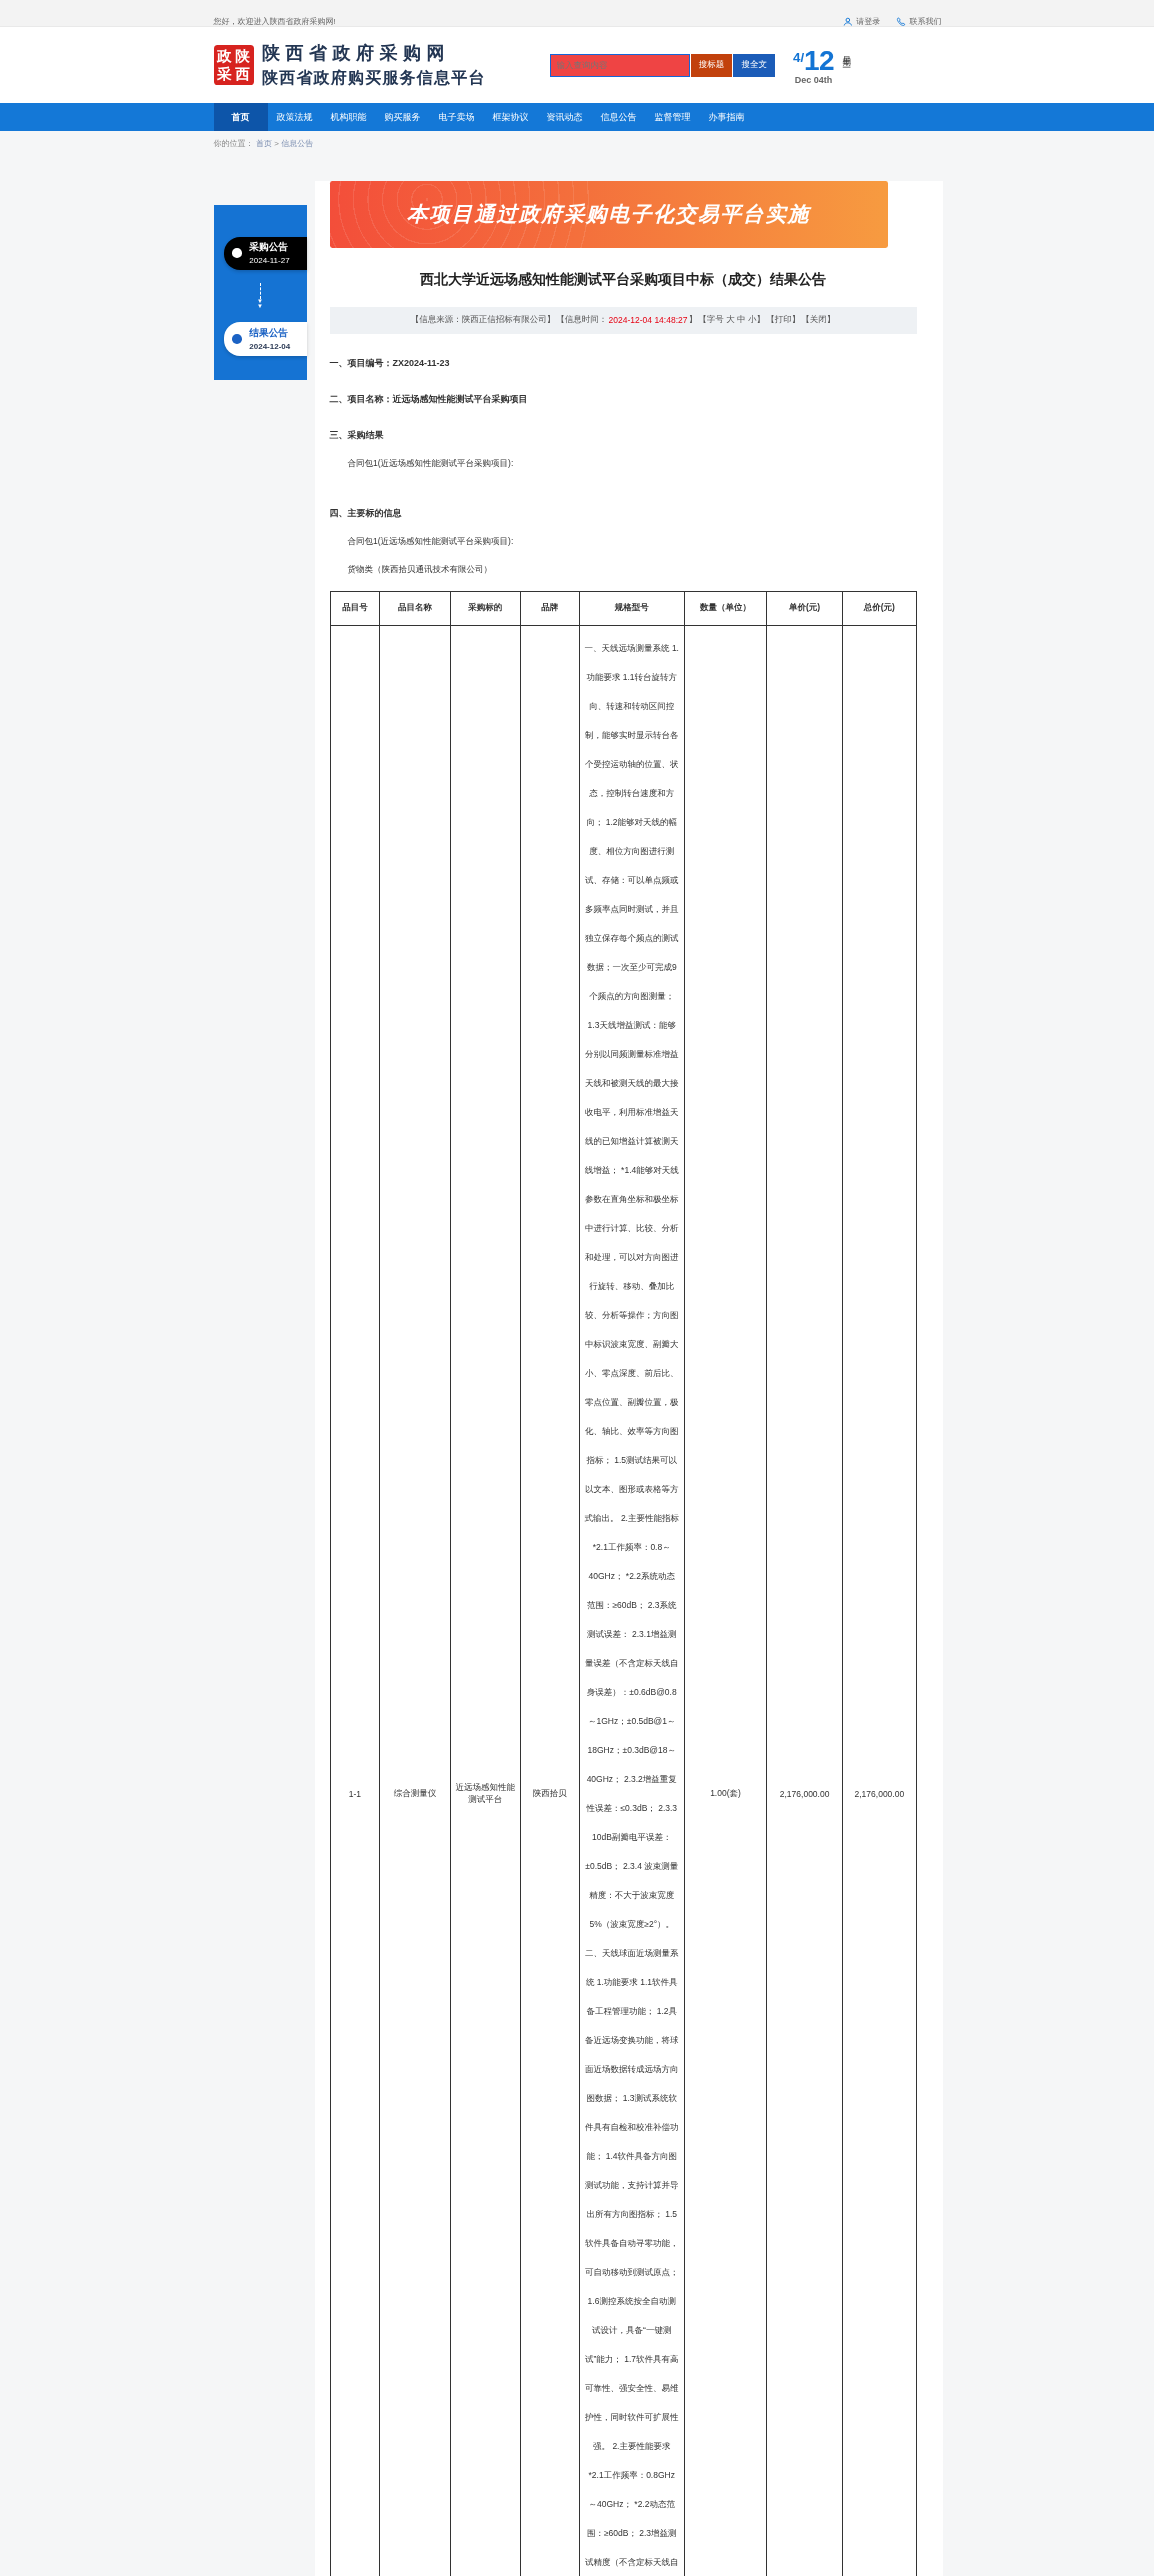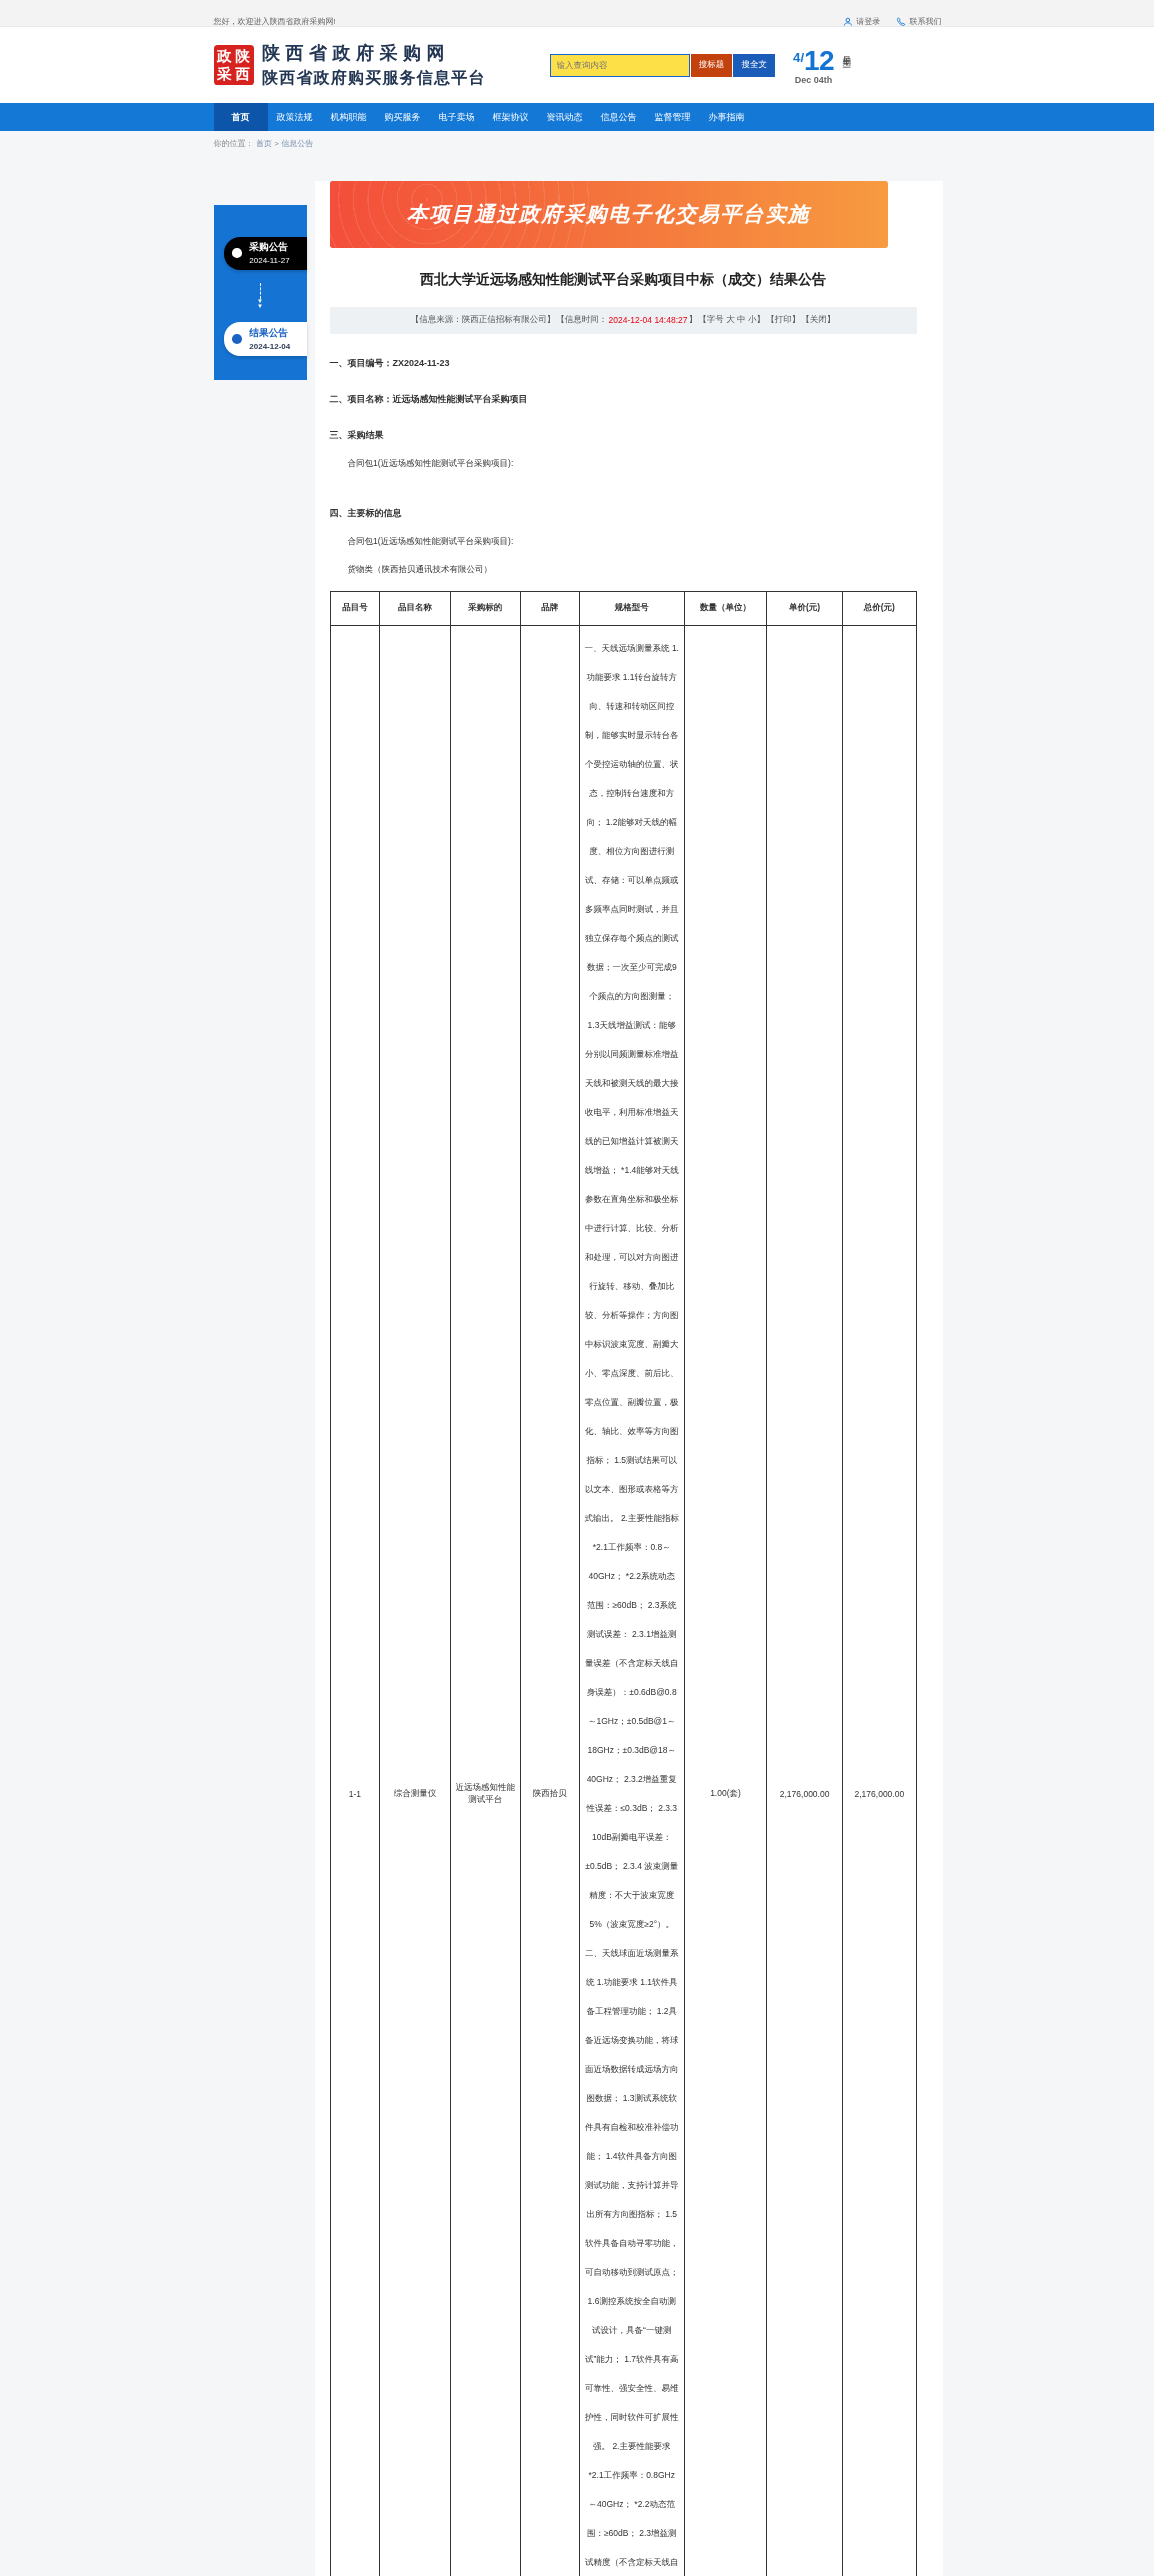--- a/index.html
+++ b/index.html
@@ -25,21 +25,21 @@
     width:40px; height:40px; background:#d7231f; border-radius:3.6px;
     display:grid; grid-template-columns:1fr 1fr; place-items:center;
     color:#fff; font-weight:bold; font-size:14.6px; padding:2.4px; gap:1.2px; line-height:1;
   }
   .logo-titles { margin-left:8.5px; }
   .site-name { font-size:18px; font-weight:bold; color:#233653; letter-spacing:5.5px; }
   .site-sub { font-size:16px; font-weight:bold; color:#233653; margin-top:3.6px; letter-spacing:1.2px; }
   .search-wrap { display:flex; align-items:center; margin-left:64px; }
   .search-input {
     width:140px; height:23px; border:1.2px solid #1565d8; padding:0 6px;
-    font-size:8.5px; color:#333; outline:none; background:#fde047;
+    font-size:8.5px; color:#333; outline:none; background:#ef4444;
     font-family:"Liberation Sans","DejaVu Sans",sans-serif;
   }
   .search-btn { height:23px; padding:0 8px; border:none; color:#fff; font-size:8.5px; cursor:pointer;
     font-family:"Liberation Sans","DejaVu Sans",sans-serif; }
   .btn-title { background:#c2410c; margin-left:1.2px; }
   .btn-full  { background:#1b5cb8; margin-left:1.2px; }
   .date-block { margin-left:18px; display:flex; align-items:flex-start; gap:7.3px; }
   .date-nums { text-align:center; }
   .date-line1 { color:#1374d4; font-weight:bold; }
   .date-slash { font-size:13.3px; vertical-align:8.5px; }

